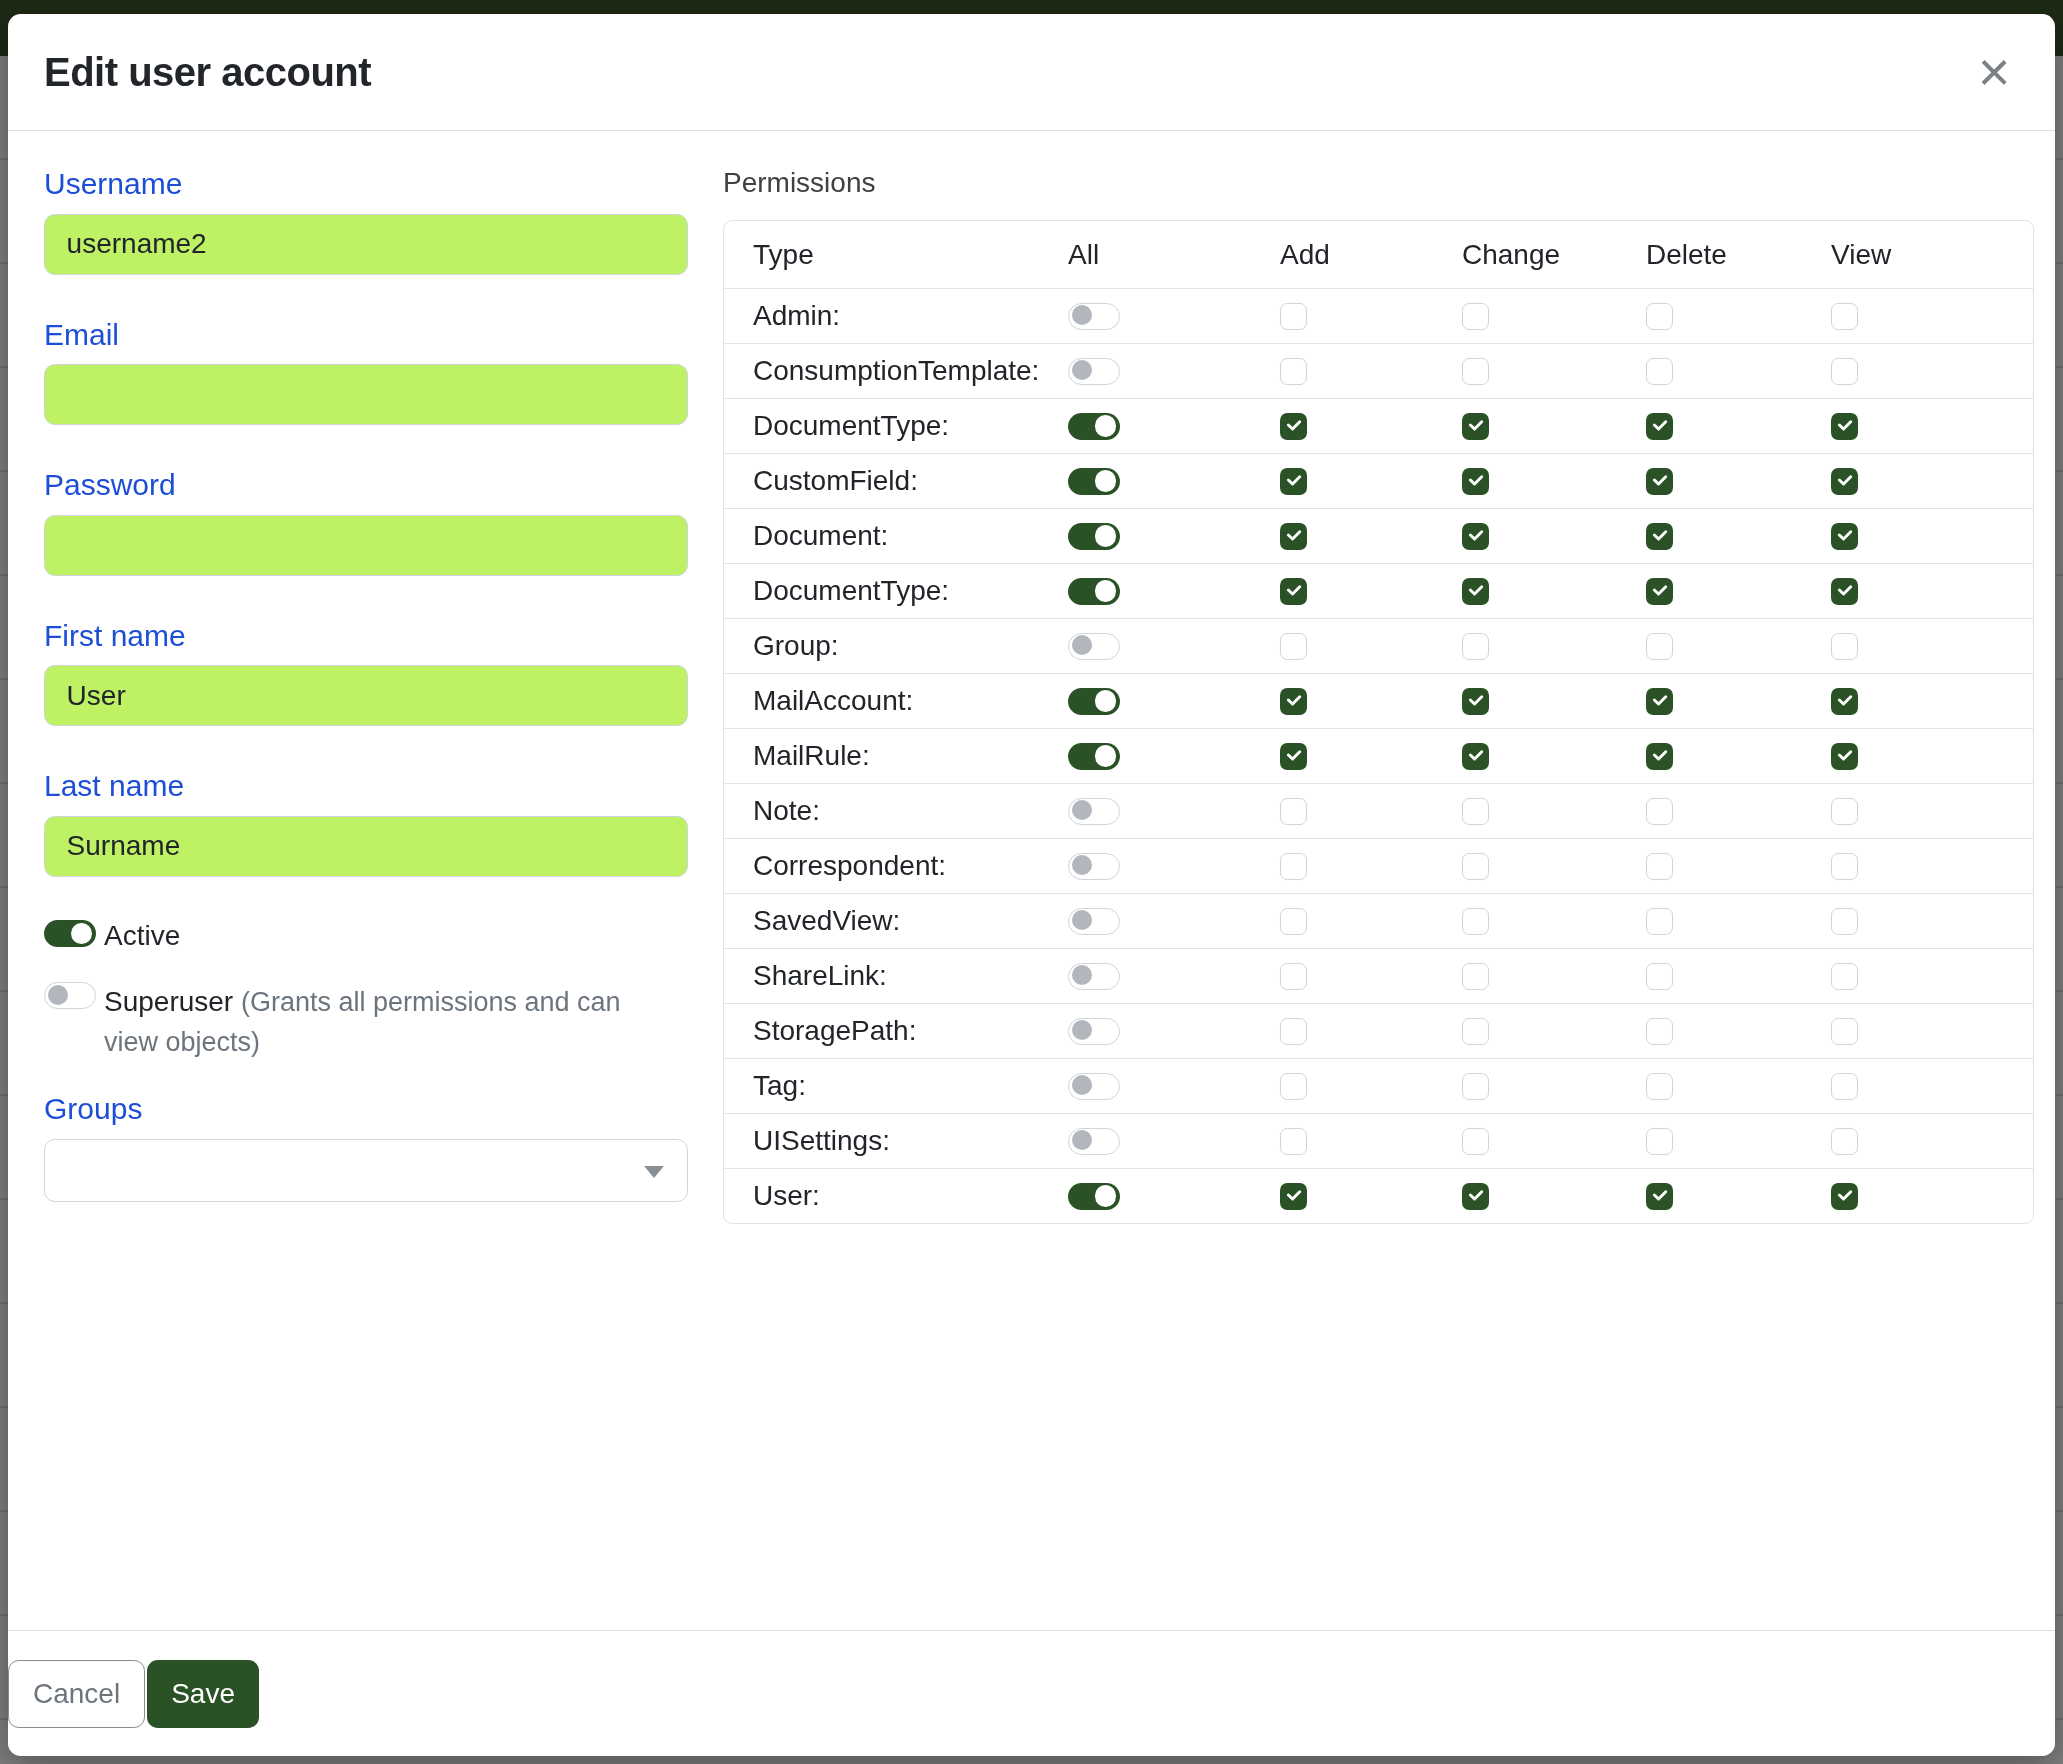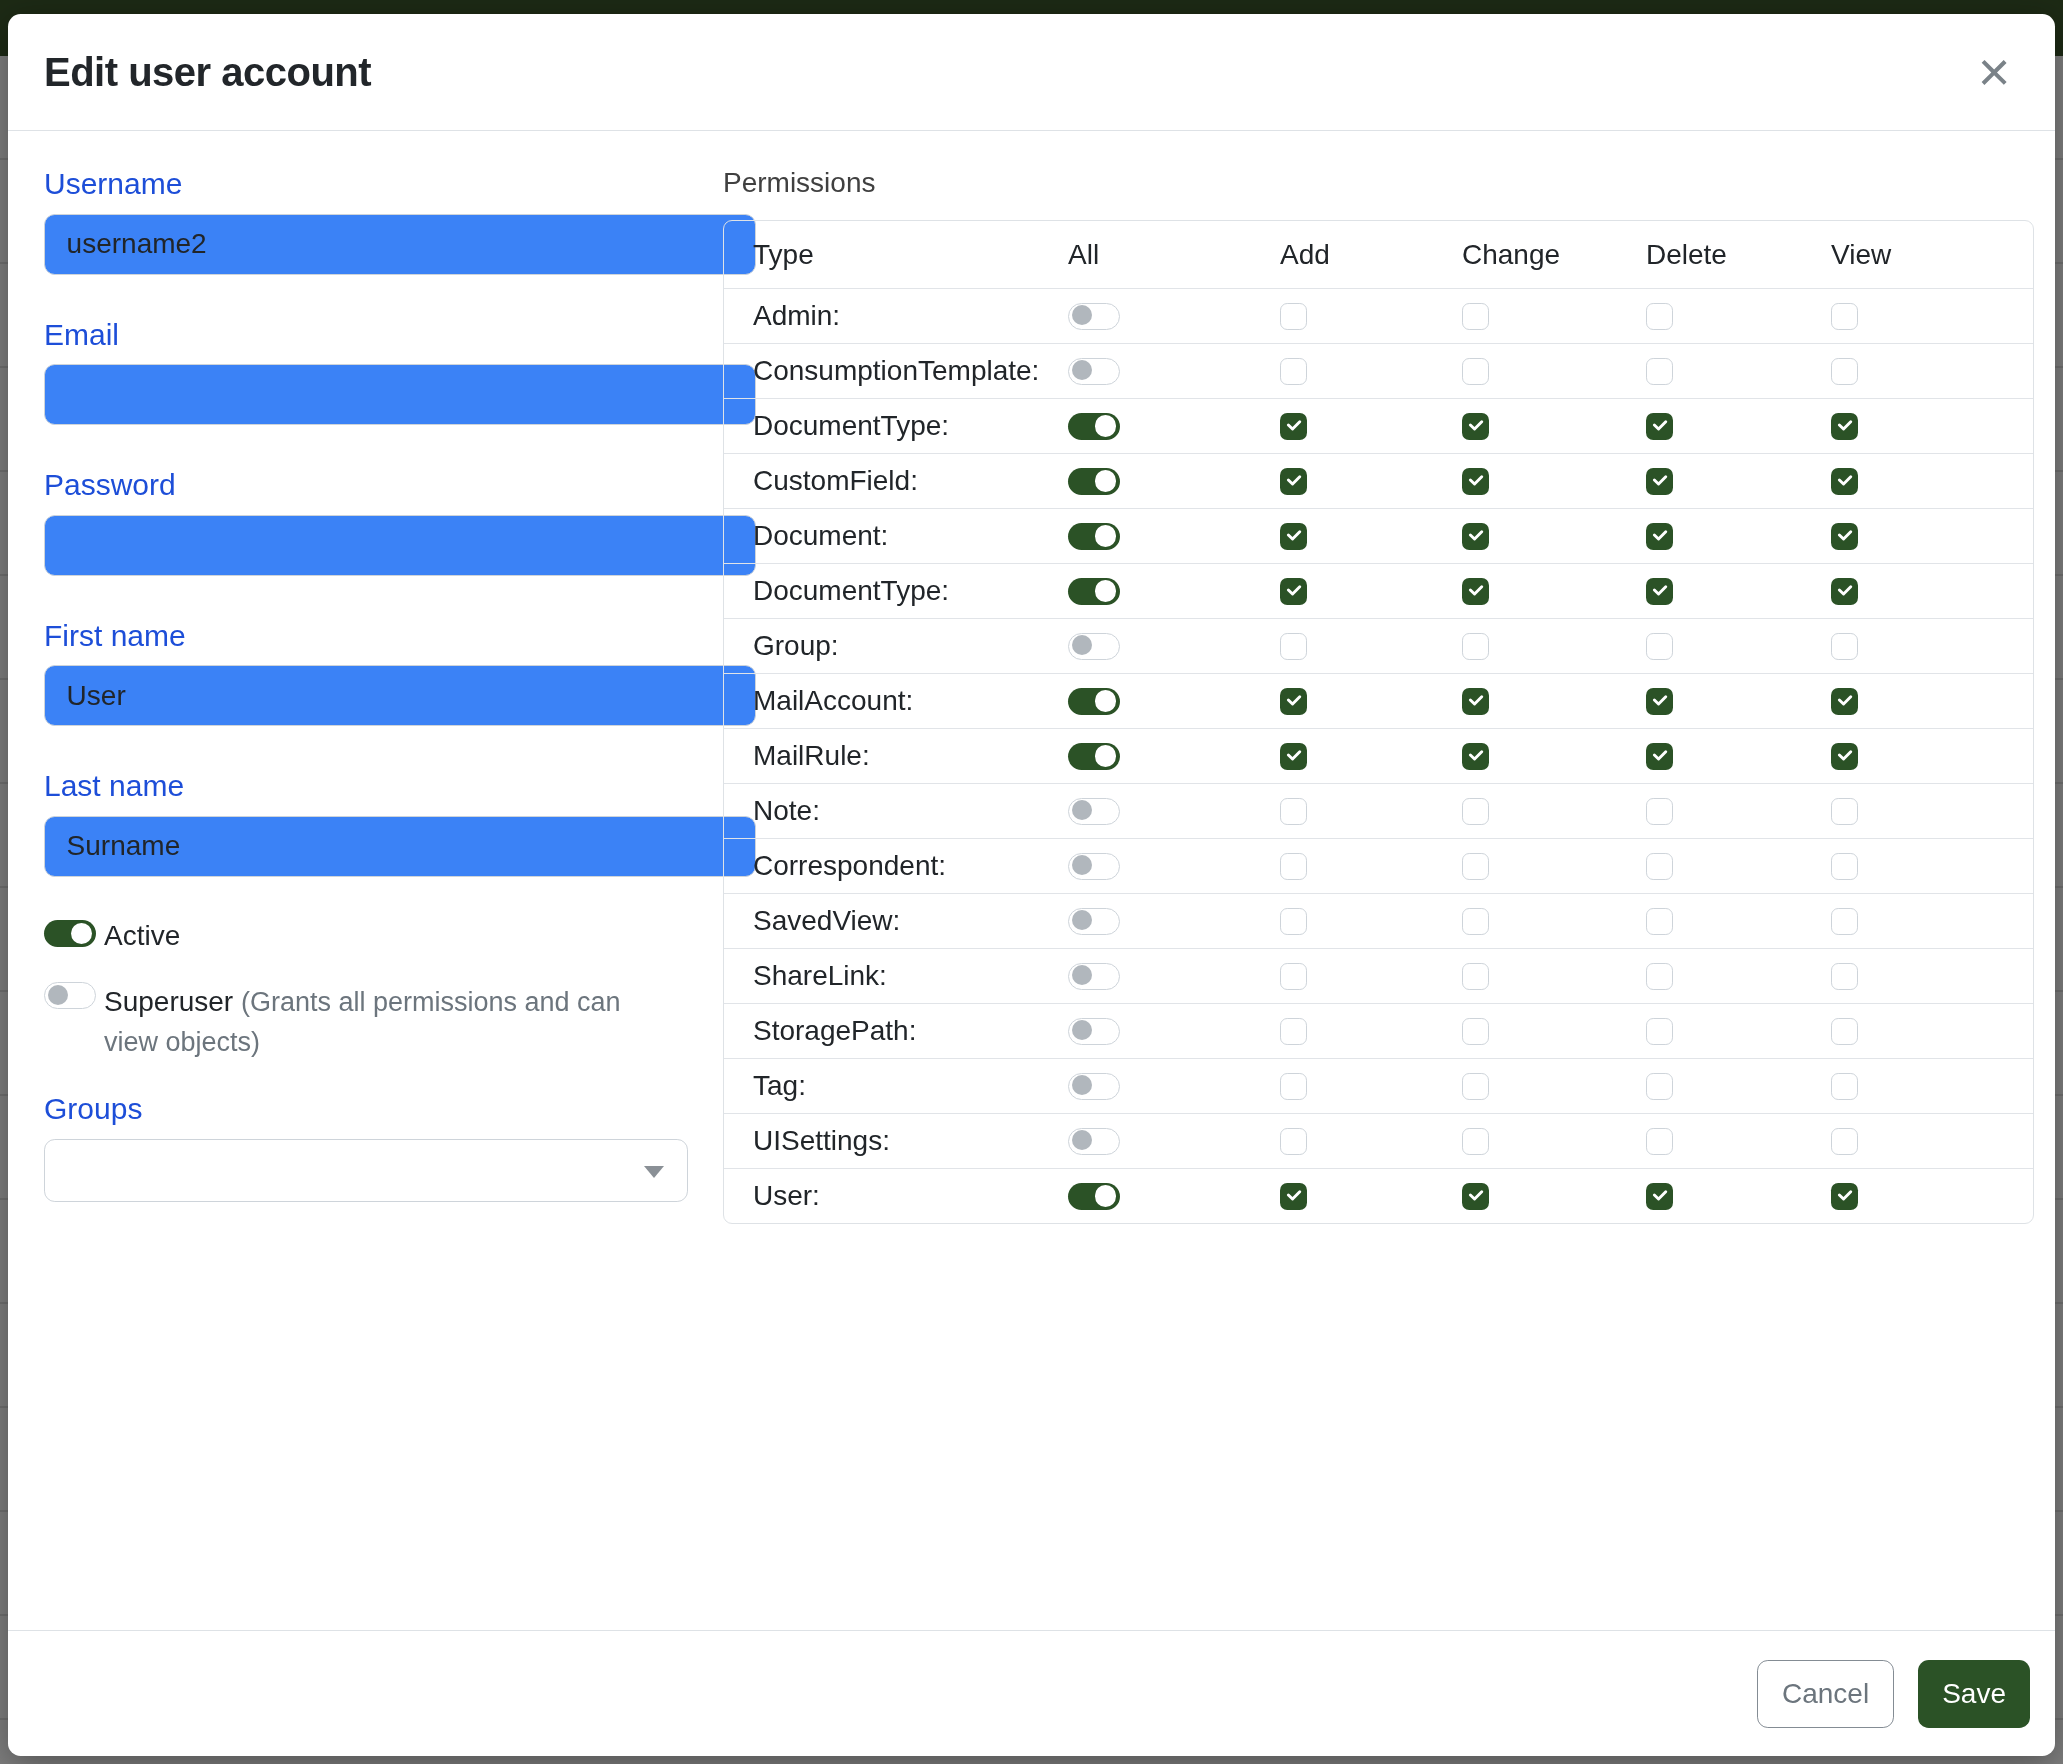--- a/index.html
+++ b/index.html
@@ -34,23 +34,23 @@
     margin-left:auto; background:none; border:none; cursor:pointer;
     width:58px; height:58px; display:flex; align-items:center; justify-content:center;
   }
   .close-x { font-size:56px; font-weight:400; color:#7a8288; line-height:1; }
   
   .modal-body { flex:1 1 auto; display:flex; padding:36px 21px 0 36px; overflow:hidden; }
   .left-col { width:644px; flex:0 0 644px; }
   .field { margin-bottom:43px; }
   .field > label { display:block; font-size:30px; margin-bottom:12.6px; color:#1d4ed8; }
   .form-control {
-    width:712px; height:61px; border:1.8px solid #ced4da; border-radius:10.8px;
+    width:644px; height:61px; border:1.8px solid #ced4da; border-radius:10.8px;
     font-size:28px; color:#212529; padding:0 21.6px;
-    font-family:"Liberation Sans","DejaVu Sans",sans-serif; background:#3b82f6; outline:none;
+    font-family:"Liberation Sans","DejaVu Sans",sans-serif; background:#bef264; outline:none;
   }
   .check-row { display:flex; align-items:flex-start; gap:8px; margin-bottom:30px; }
   .check-label { font-size:28px; font-weight:500; line-height:32px; padding-top:0; }
   .hint { font-size:27px; font-weight:400; color:#6c757d; }
   .superuser-text { width:540px; line-height:40px; font-size:28px; }
   .groups-field { margin-top:18px; }
   .select-box {
     position:relative; width:644px; height:63px;
     border:1.8px solid #ced4da; border-radius:10.8px; background:#fff; cursor:pointer;
   }
@@ -82,22 +82,22 @@
     display:grid; grid-template-columns:317px 212px 182px 184px 185px auto;
     align-items:center; height:55px; border-top:1.8px solid #e1e4e8;
   }
   .perm-row.perm-head { height:67px; border-top:none; }
   .cell { padding-left:27px; display:flex; align-items:center; }
   .cell:first-child { padding-left:29px; }
   .head-cell, .type-cell { font-size:28px; color:#212529; }
   
   .modal-footer {
     height:126px; flex:0 0 126px; border-top:1.8px solid #dee2e6;
-    display:flex; align-items:center; justify-content:flex-end;
-    padding-right:25px; gap:24px;
+    display:flex; align-items:center; 
+    padding-right:25px; gap:2px;
   }
   .btn { height:68px; border-radius:10.8px; font-size:28px; cursor:pointer;
          font-family:"Liberation Sans","DejaVu Sans",sans-serif; }
   .btn-cancel { background:#fff; color:#6c757d; border:1.8px solid #848c94; padding:0 24px; }
   .btn-save { background:var(--accent); color:#fff; border:none; padding:12px 24px; }
 </style>
 </head>
 <body>
 
 <div class="navbar-backdrop"></div>

